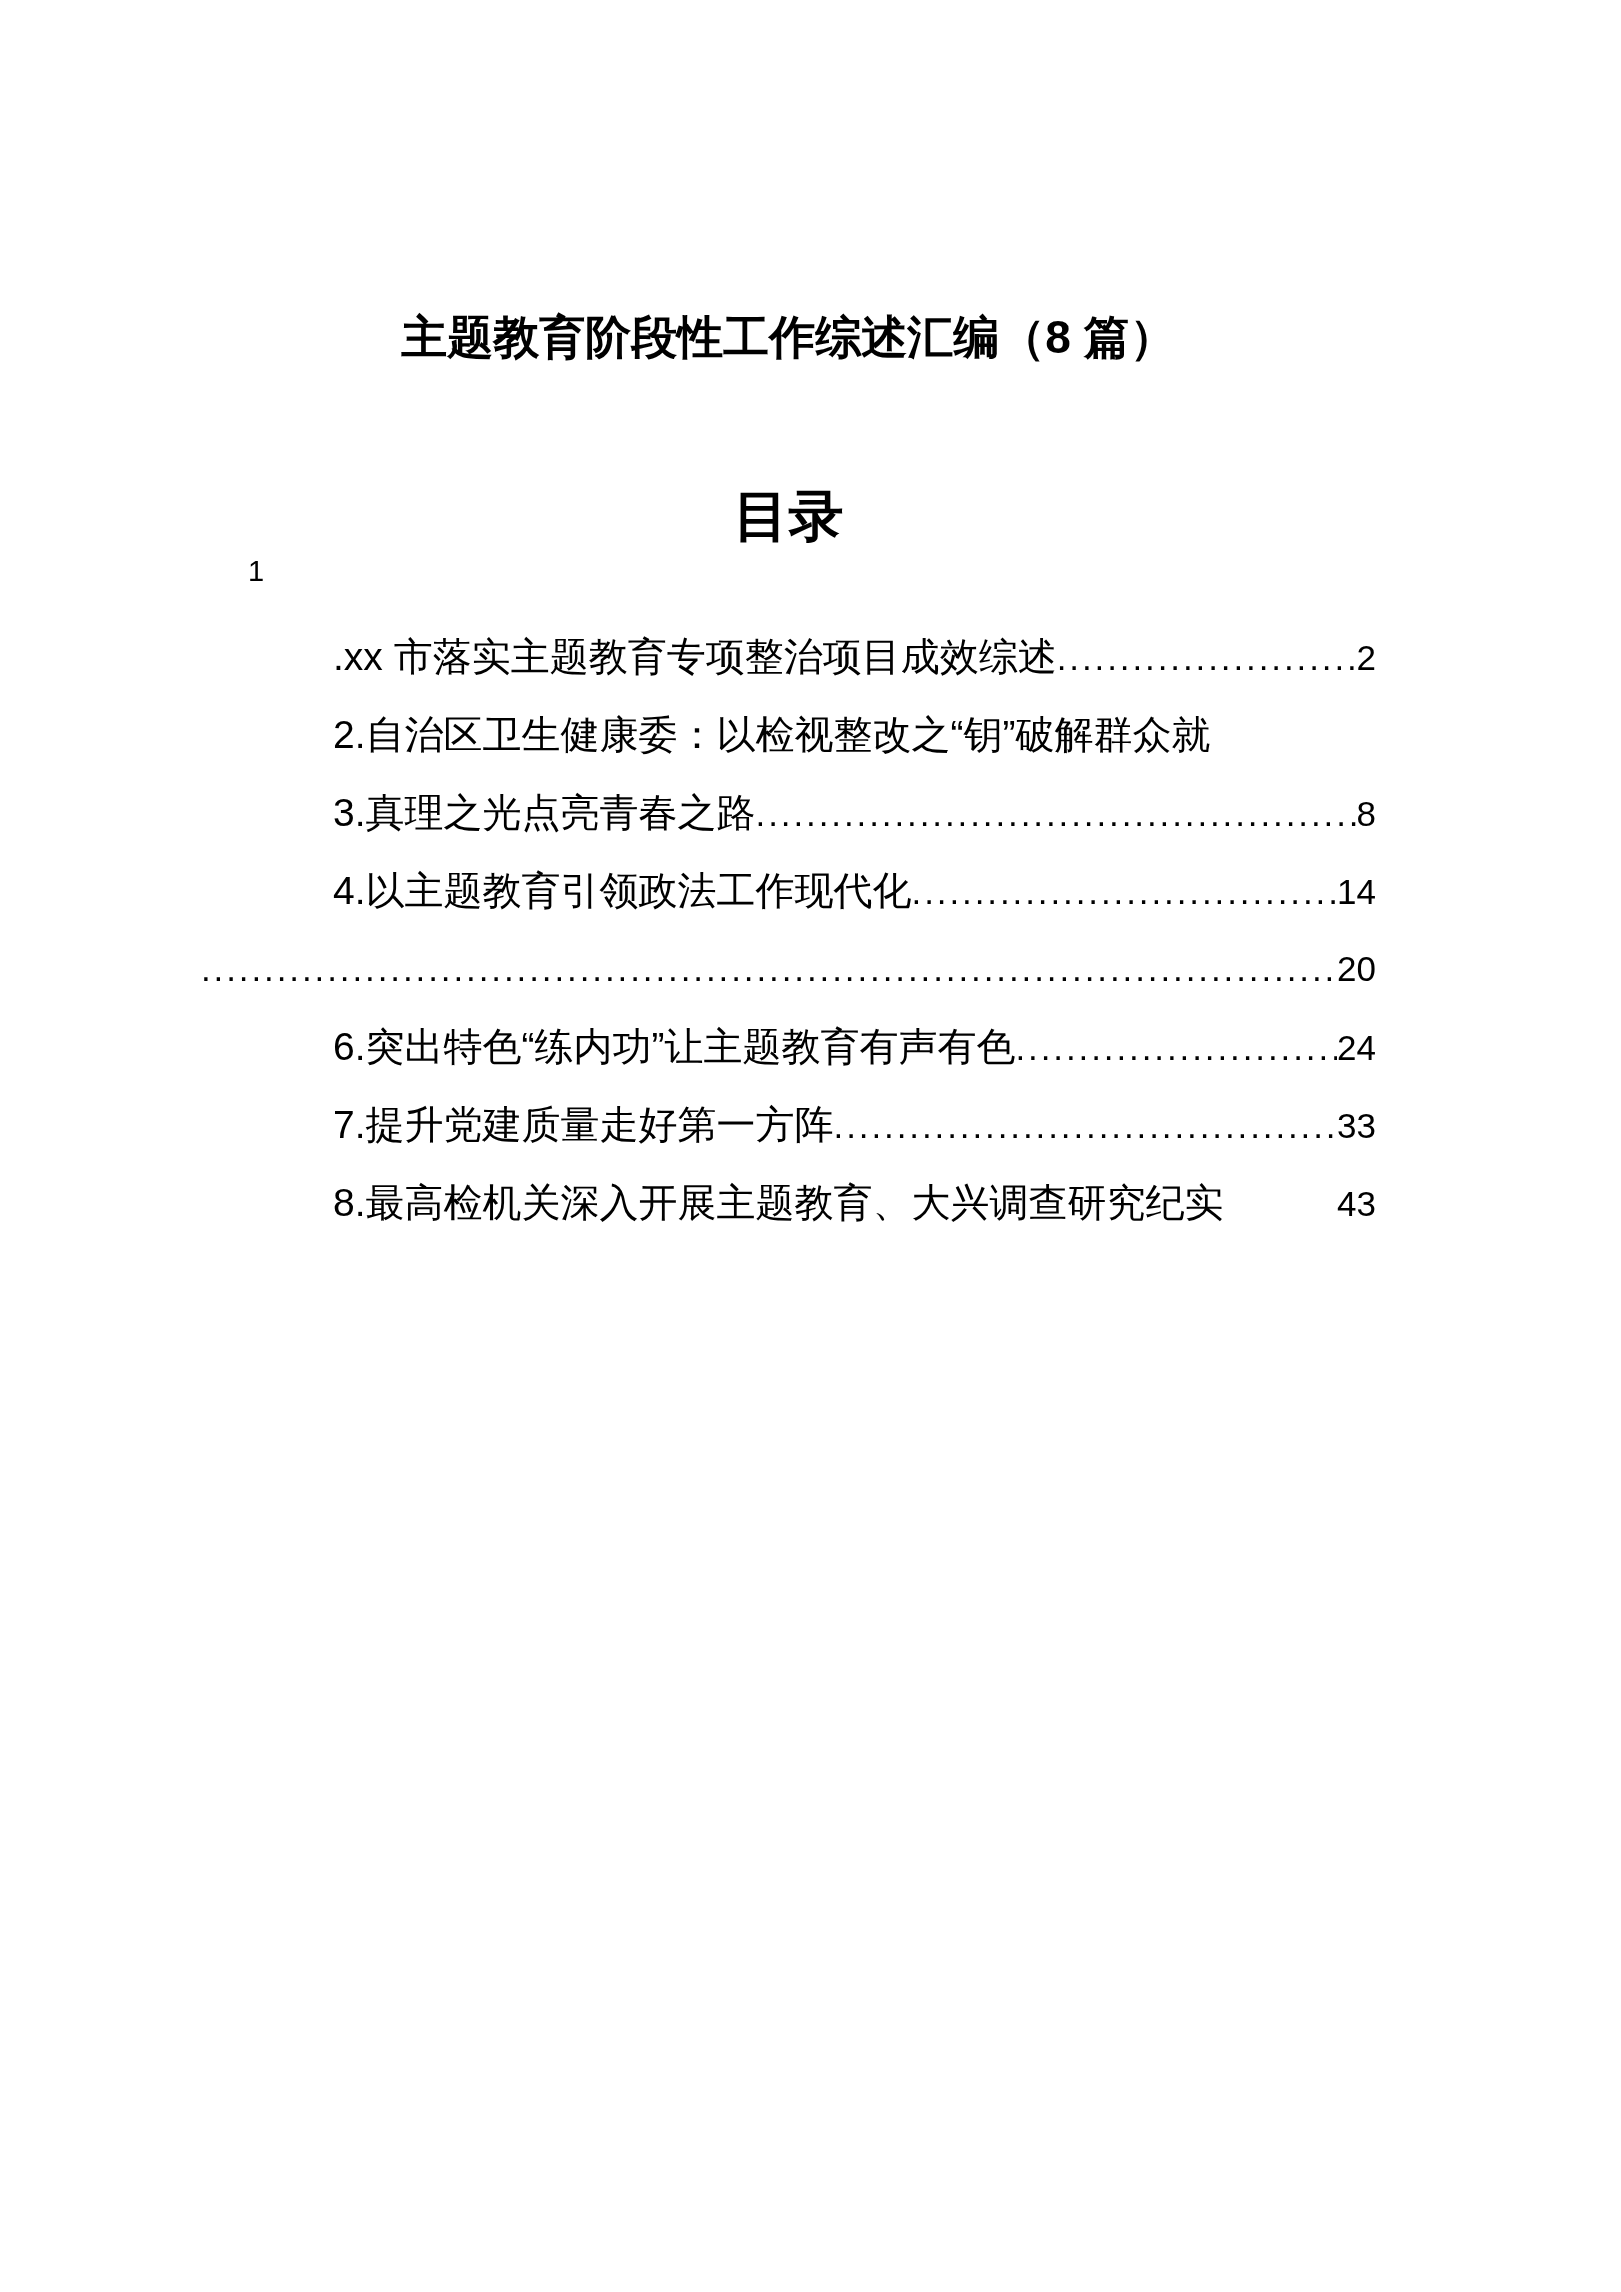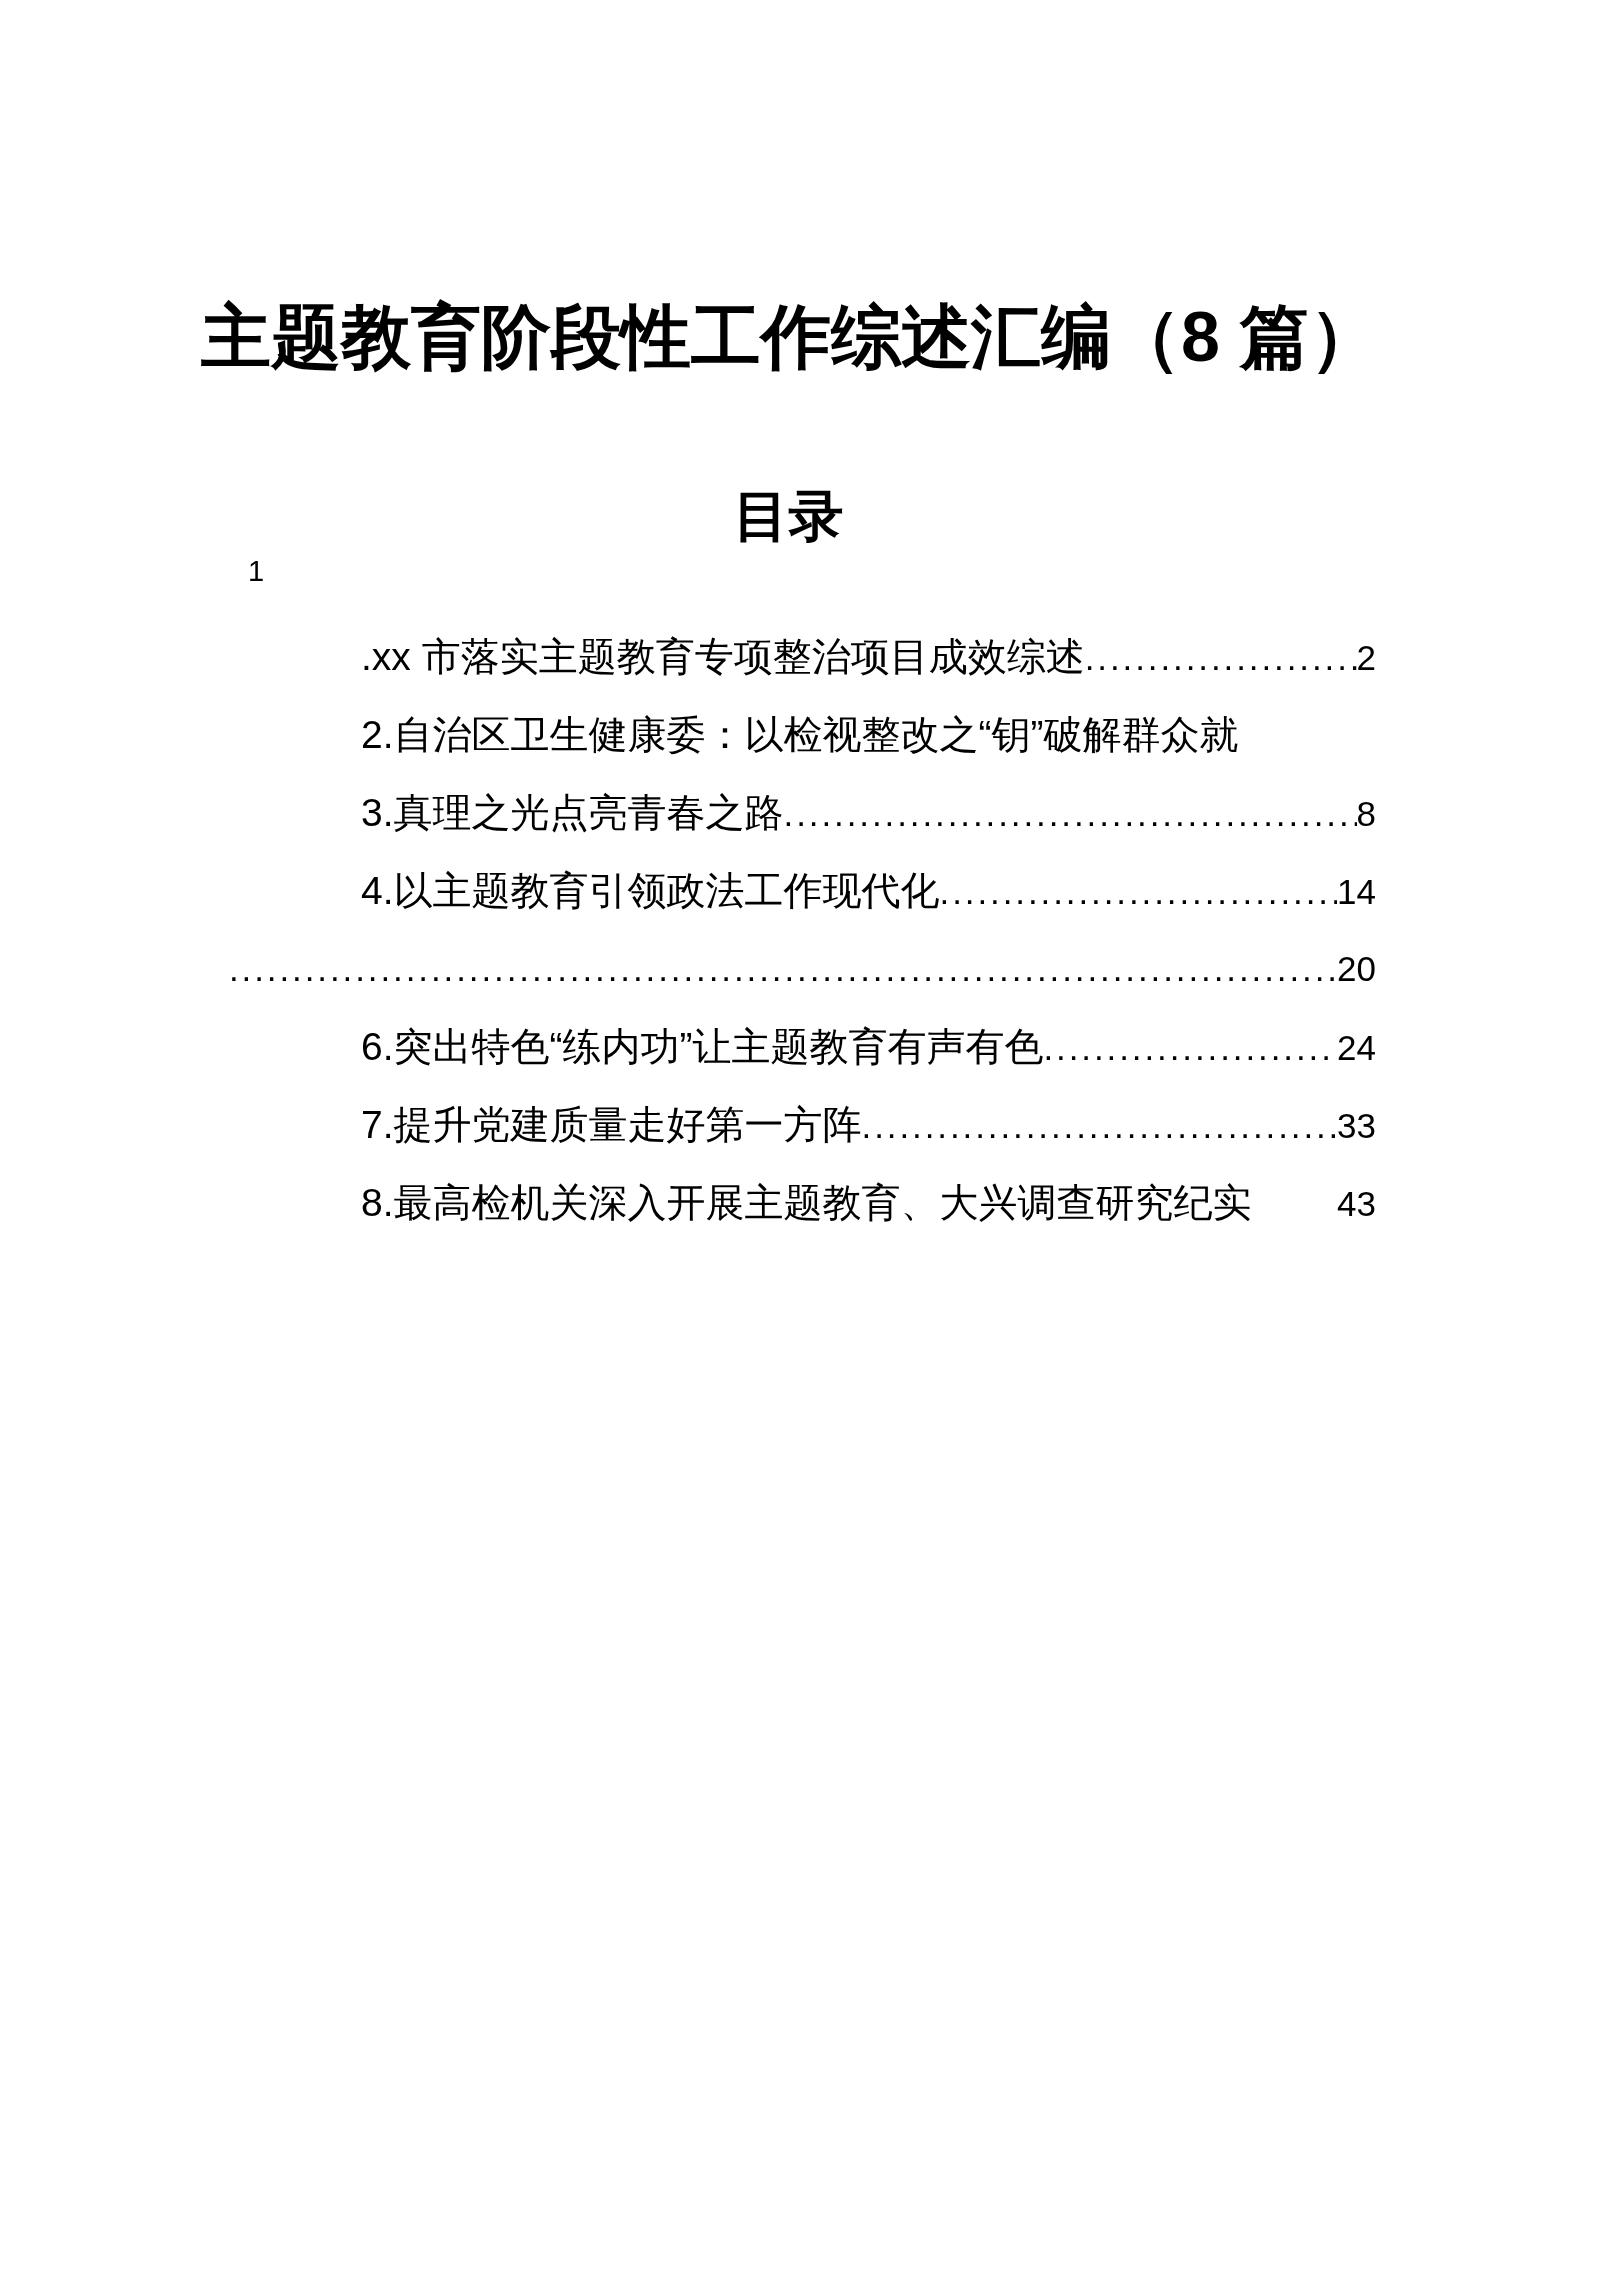--- a/index.html
+++ b/index.html
@@ -18,41 +18,40 @@
     
     font-family: "Liberation Serif", serif;
   }
   .content {
     padding: 302px 245px 0 201px; 
   }
   .doc-title {
     text-align: center;
     font-family: "Liberation Sans", sans-serif;
     font-weight: 700;
-    font-size: 70px;
+    font-size: 46px;
     line-height: 71px;
     white-space: nowrap;
   }
   .toc-heading {
     margin-top: 108px;
     text-align: center;
     font-family: "Liberation Sans", sans-serif;
     font-weight: 700;
     font-size: 55px;
     line-height: 71px;
   }
   .stray-number {
     font-family: "Liberation Sans", "Liberation Serif", serif;
     font-size: 29px;
     line-height: 39px;
     padding-left: 47px;
   }
   .toc-list {
     margin-top: 27.4px;
-    margin-left: 28px;
   }
   .toc-line {
     display: flex;
     align-items: baseline;
     height: 78px;
     line-height: 78px;
     font-family: "Liberation Sans", "Liberation Serif", serif;
     font-size: 39px;
     white-space: nowrap;
   }

